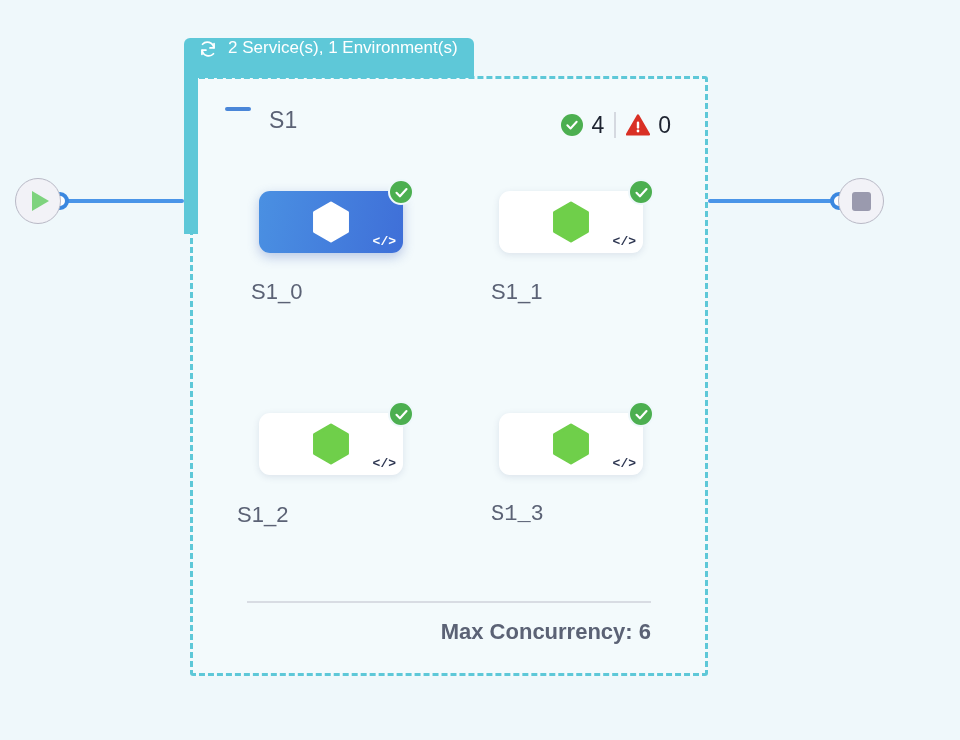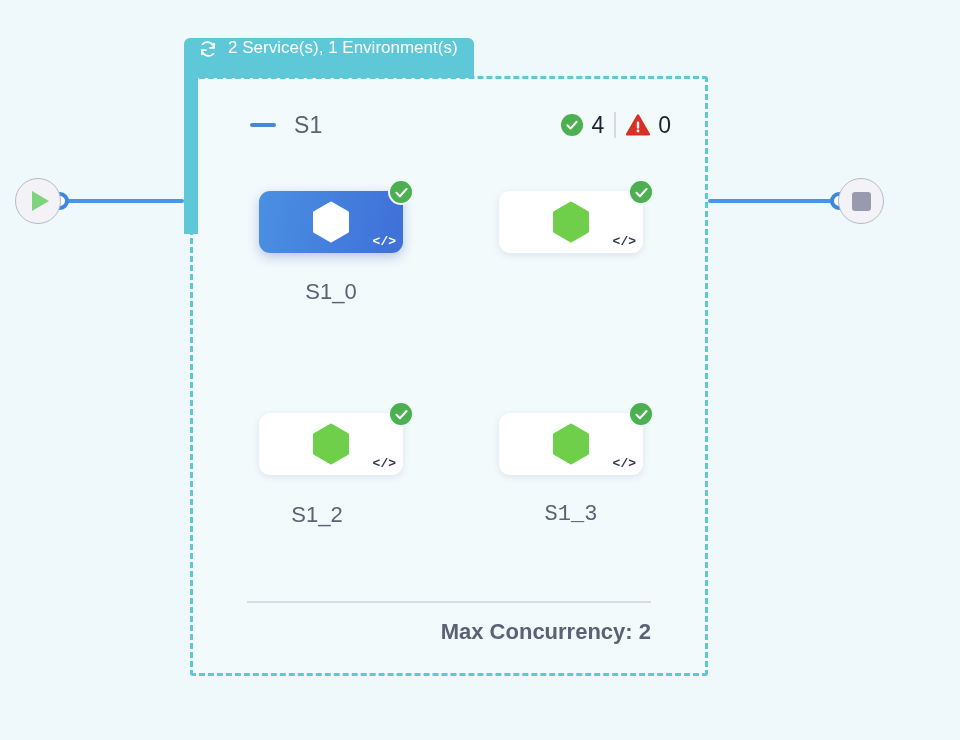--- a/index.html
+++ b/index.html
@@ -53,22 +53,22 @@
   .group-box {
     position: absolute; left: 190px; top: 76px;
     width: 518px; height: 600px;
     border: 3px dashed #5ec8d8; border-radius: 3px;
     background: rgba(255,255,255,0.28);
     z-index: 2;
   }
 
   
   .grp-head {
-    position: absolute; left: 57px; right: 34px; top: 28px; height: 36px;
-    display: flex; align-items: center;
+    position: absolute; left: 32px; right: 34px; top: 28px; height: 36px;
+    display: flex; 
   }
   .collapse-dash { width: 26px; height: 4px; border-radius: 2px; background: #4a86d8; }
   .grp-title {
     margin-left: 18px; font-size: 23px; color: #5b6275; letter-spacing: .2px;
   }
   .grp-stats { margin-left: auto; display: flex; align-items: center; gap: 10px; }
   .stat { display: flex; align-items: center; gap: 8px; }
   .stat-num { font-size: 23px; color: #1d2330; }
   .divider-v { width: 2px; height: 26px; background: #d5d9e0; }
 
@@ -98,21 +98,21 @@
     background: #4caf50; border: 2px solid #eff8fb;
     display: flex; align-items: center; justify-content: center;
   }
   .code-ico {
     position: absolute; right: 7px; bottom: 4px;
     font-size: 13px; font-weight: bold; color: #2c3550;
     font-family: "Liberation Mono", monospace;
   }
   .card.selected .code-ico { color: #ffffff; }
   .node-label {
-    position: absolute; width: 160px; text-align: center;
+    position: absolute; width: 160px; text-align: left;
     font-size: 22px; color: #5b6275;
   }
 
   
   .foot-rule {
     position: absolute; left: 54px; right: 54px; top: 522px;
     height: 2px; background: #d8dce3;
   }
   .foot-text {
     position: absolute; right: 54px; top: 540px;
@@ -198,20 +198,21 @@
         <path d="M24 3.2 L42 13.6 L42 34.4 L24 44.8 L6 34.4 L6 13.6 Z" fill="#6fcf4a" stroke="#6fcf4a" stroke-width="3.2" stroke-linejoin="round"></path>
         <path d="M18.4 28.6 a4.6 4.6 0 1 1 4.6 -4.6 a4.6 4.6 0 1 0 4.6 -4.6 a4.6 4.6 0 1 1 -4.6 4.6 a4.6 4.6 0 1 0 -4.6 4.6 Z" fill="#ffffff"></path>
       </svg>
       <span class="code-ico">&lt;/&gt;</span>
       <span class="card-badge">
         <svg width="15" height="15" viewBox="0 0 24 24" fill="none" stroke="#ffffff" stroke-width="3.4" stroke-linecap="round" stroke-linejoin="round">
           <polyline points="4,12.5 9.5,18 20,6.5"></polyline>
         </svg>
       </span>
     </div>
+    <div class="node-label" style="left:298px; top:200px;">S1_1</div>
 
     <div class="card plain" style="left:66px; top:334px;">
       <svg class="hex" viewBox="0 0 48 48">
         <path d="M24 3.2 L42 13.6 L42 34.4 L24 44.8 L6 34.4 L6 13.6 Z" fill="#6fcf4a" stroke="#6fcf4a" stroke-width="3.2" stroke-linejoin="round"></path>
         <path d="M18.4 28.6 a4.6 4.6 0 1 1 4.6 -4.6 a4.6 4.6 0 1 0 4.6 -4.6 a4.6 4.6 0 1 1 -4.6 4.6 a4.6 4.6 0 1 0 -4.6 4.6 Z" fill="#ffffff"></path>
       </svg>
       <span class="code-ico">&lt;/&gt;</span>
       <span class="card-badge">
         <svg width="15" height="15" viewBox="0 0 24 24" fill="none" stroke="#ffffff" stroke-width="3.4" stroke-linecap="round" stroke-linejoin="round">
           <polyline points="4,12.5 9.5,18 20,6.5"></polyline>
@@ -228,16 +229,16 @@
       <span class="code-ico">&lt;/&gt;</span>
       <span class="card-badge">
         <svg width="15" height="15" viewBox="0 0 24 24" fill="none" stroke="#ffffff" stroke-width="3.4" stroke-linecap="round" stroke-linejoin="round">
           <polyline points="4,12.5 9.5,18 20,6.5"></polyline>
         </svg>
       </span>
     </div>
     <div class="node-label" style="left:298px; top:423px;font-family:Liberation Mono, monospace;">S1_3</div>
 
     <div class="foot-rule"></div>
-    <div class="foot-text">Max Concurrency: 2</div>
+    <div class="foot-text">Max Concurrency: 6</div>
   </div>
 
 </div>
 
 </body></html>

